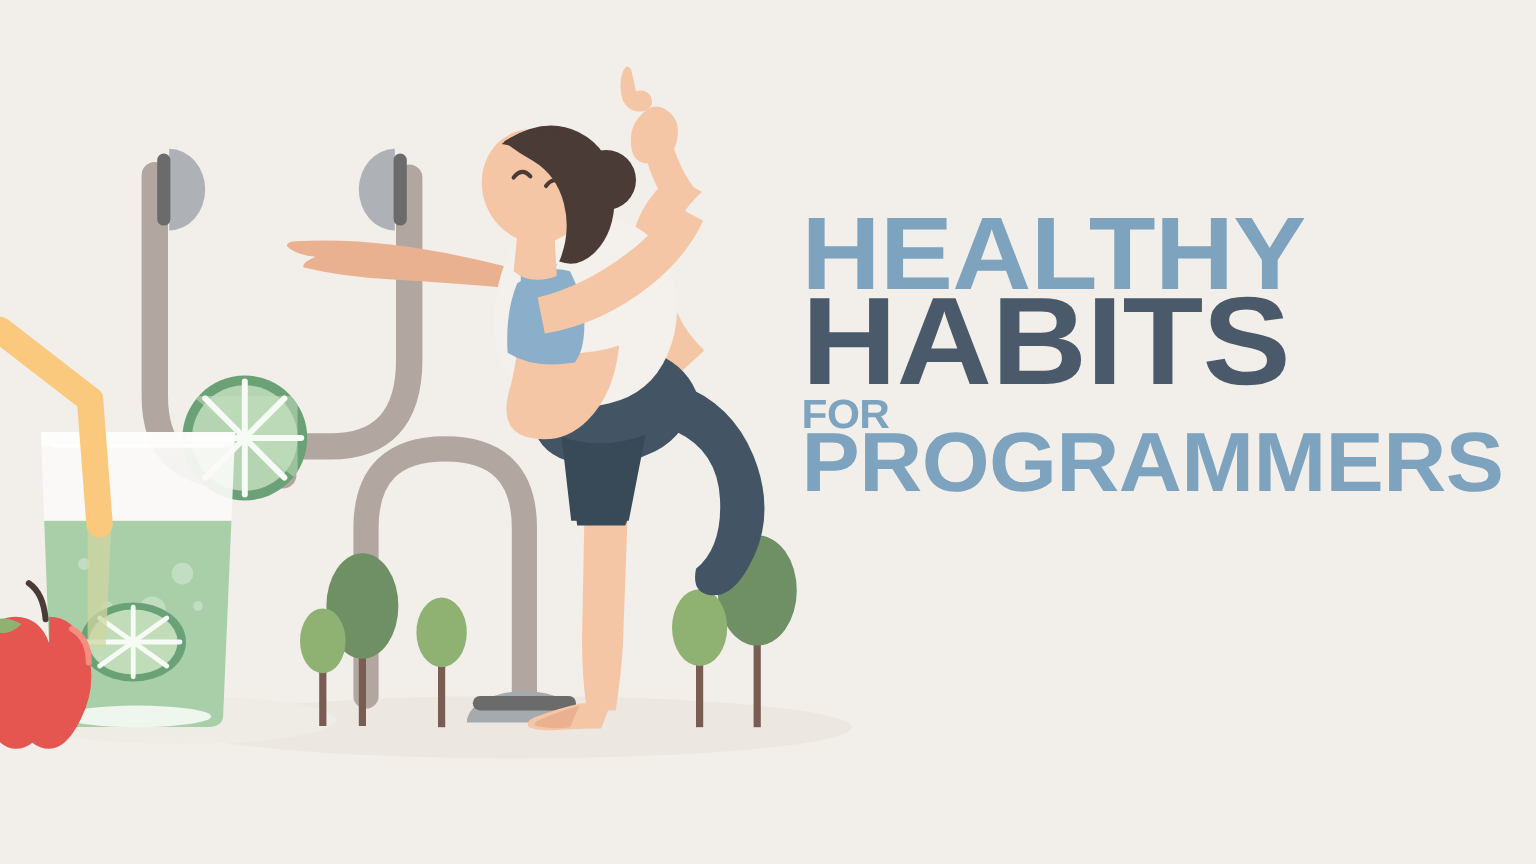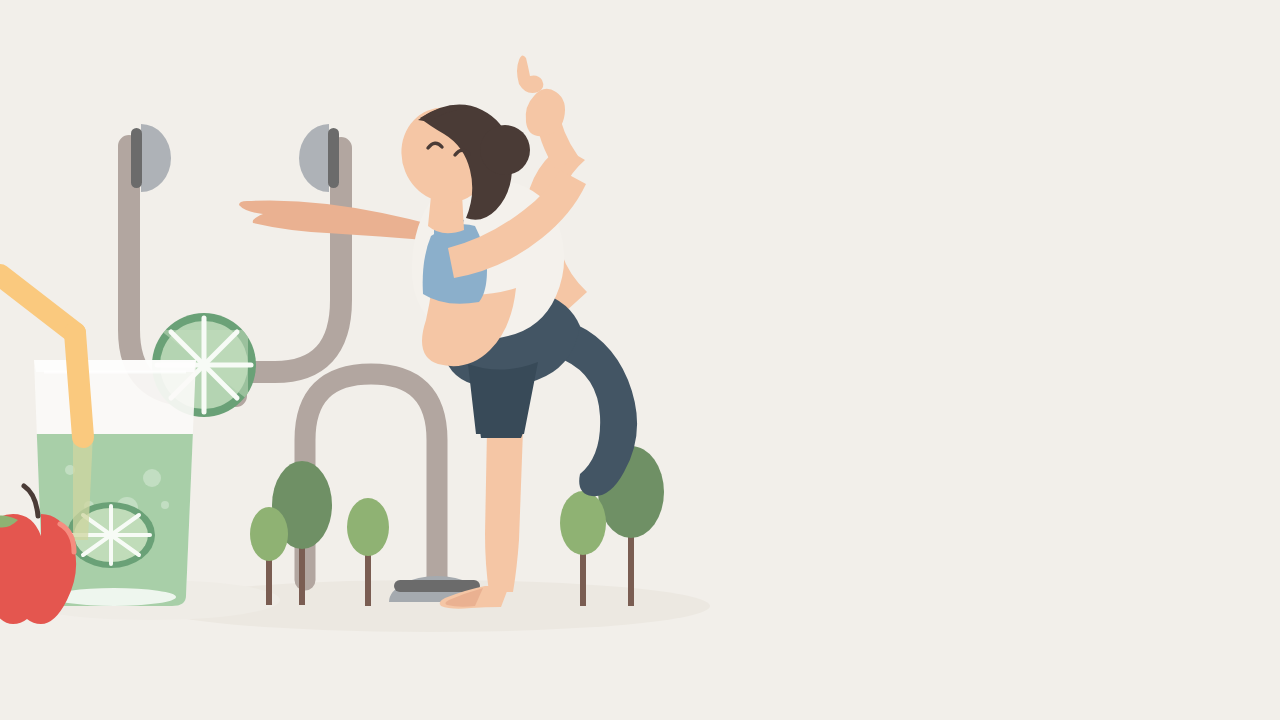--- a/index.html
+++ b/index.html
@@ -255,14 +255,20 @@
         <path d="M418 120 q24 -18 50 -12 q-22 2 -38 14 Z" fill="#4a3b36"></path>
         <circle cx="505" cy="150" r="25" fill="#4a3b36"></circle>
 
         <path d="M428 148 q7 -9 14 -1" fill="none" stroke="#4a3b36" stroke-width="3.4" stroke-linecap="round"></path>
         <path d="M455 155 q7 -9 14 -1" fill="none" stroke="#4a3b36" stroke-width="3.4" stroke-linecap="round"></path>
       </g>
 
     </g>
   </svg>
 
+  <div id="title-block">
+    <span class="tl" id="line-healthy">HEALTHY</span>
+    <span class="tl" id="line-habits">HABITS</span>
+    <span class="tl" id="line-for">FOR</span>
+    <span class="tl" id="line-programmers">PROGRAMMERS</span>
+  </div>
 
 </div>
 
 </body></html>

